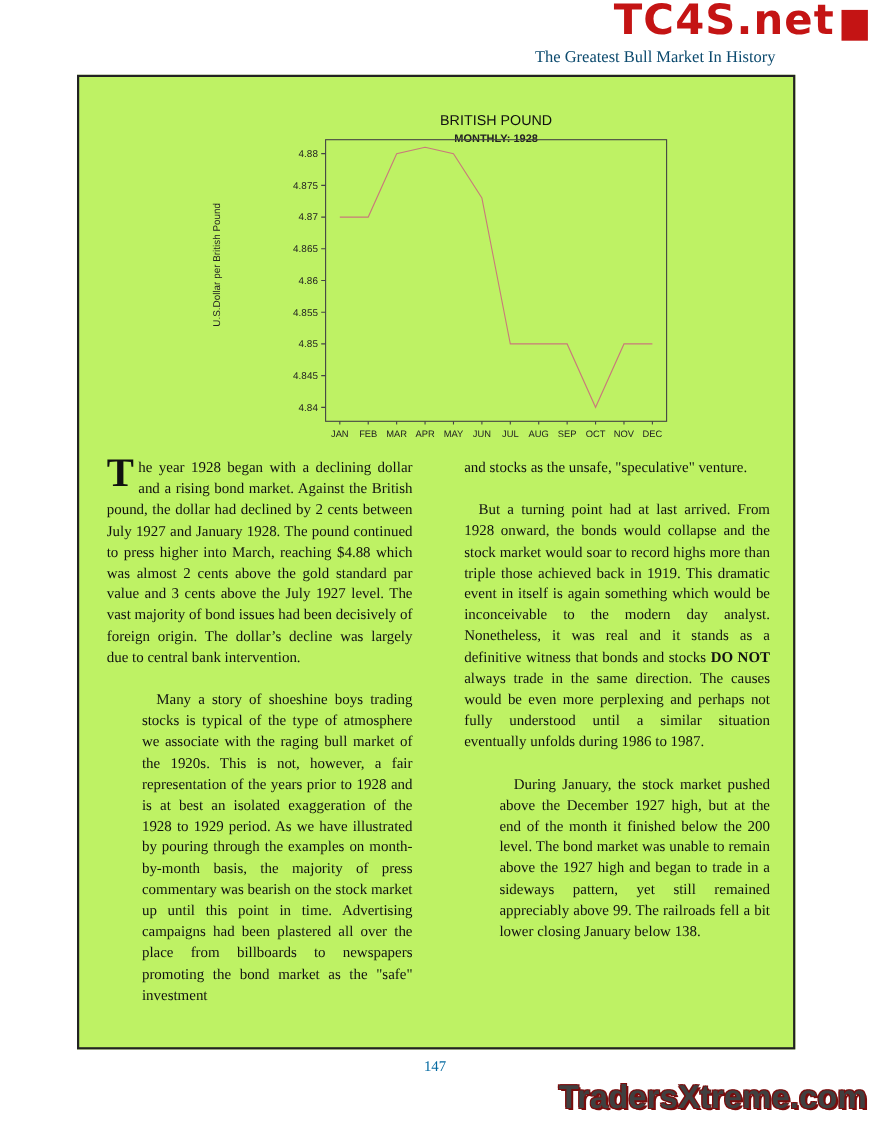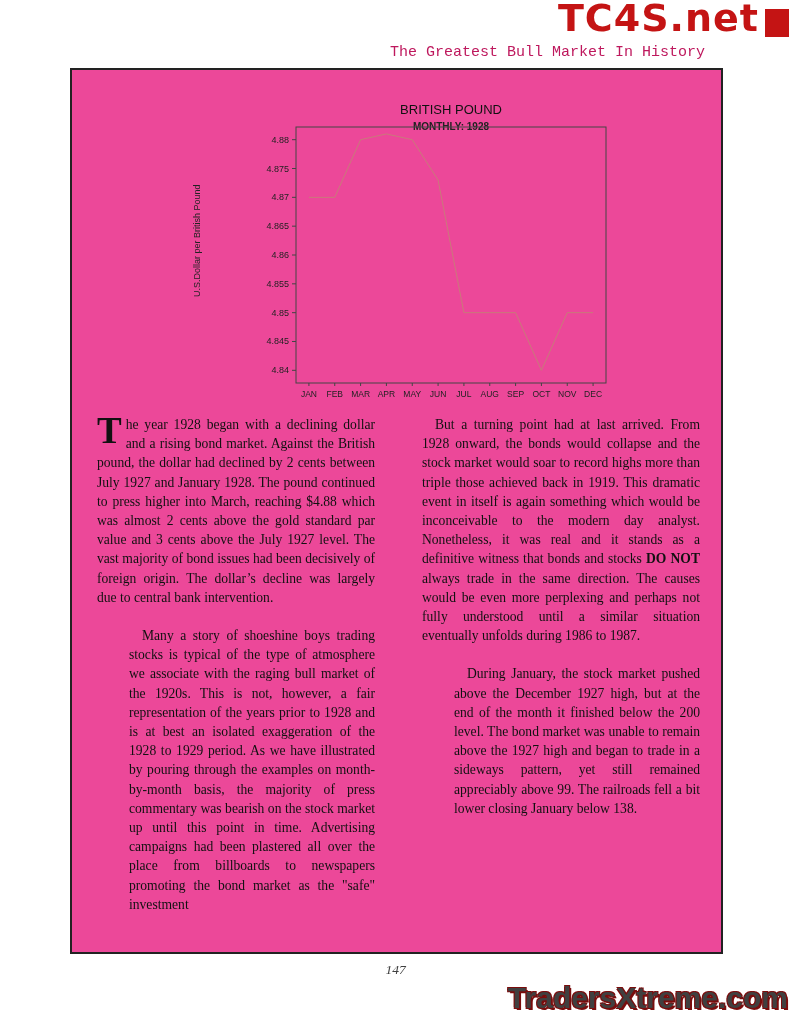--- a/index.html
+++ b/index.html
@@ -19,29 +19,29 @@
     font-family: "DejaVu Sans", sans-serif;
     font-weight: bold; font-size: 38px; letter-spacing: 1px;
     color: #c41414;
   }
   .logo-block {
     position: absolute; top: 9px; right: 2px;
     width: 24px; height: 28px; background: #c41414;
   }
   .tagline {
     position: absolute; top: 44px; right: 86px;
-    font-size: 15px; color: #be185d;
-    font-family: Liberation Mono, monospace;
+    font-size: 15px; color: #0c4a6e;
+    font-family: Liberation Serif, serif;
   }
 
   
   .page {
     position: absolute; left: 70px; top: 68px;
     width: 653px; height: 886px;
-    border: 2px solid #222; background: #ec4899;
+    border: 2px solid #222; background: #bef264;
   }
 
   
   .chart-title {
     position: absolute; left: 224px; top: 32px; width: 310px;
     text-align: center; font-family: "Liberation Sans", sans-serif;
     font-size: 13px; color: #111;
   }
   .chart-subtitle {
     position: absolute; left: 224px; top: 51px; width: 310px;
@@ -85,21 +85,21 @@
     font-family: "DejaVu Serif", serif; font-weight: bold;
     font-size: 29px; letter-spacing: 1px;
     color: #e81f1f;
     text-shadow: -1px -1px 0 #fff, 1px -1px 0 #fff, -1px 1px 0 #fff, 1px 1px 0 #fff;
     z-index: 5;
   }
 
   
   .page-number {
     position: absolute; top: 962px; left: 0; width: 791px;
-    text-align: center; font-size: 13.5px; color: #404040; font-style: italic;
+    text-align: center; font-size: 13.5px; color: #0369a1;
   }
   .footer-site {
     position: absolute; top: 981px; right: 3px;
     font-family: "Liberation Sans", sans-serif; font-weight: bold;
     font-size: 30px; color: #404040;
     text-shadow: -1px -1px 0 #7a0d0d, 1px -1px 0 #7a0d0d,
                  -1px 1px 0 #7a0d0d, 2px 2px 0 #7a0d0d;
   }
 </style>
 </head>
@@ -160,20 +160,21 @@
       <text x="349.0833333333333" y="278" text-anchor="middle" font-size="8.5" fill="#222" font-family="Liberation Sans, sans-serif">DEC</text>
       <polyline points="64.91666666666667,78.34234234234158 90.75,78.34234234234158 116.58333333333333,20.68468468468572 142.41666666666669,14.918918918918088 168.25,20.68468468468572 194.08333333333334,61.0450450450438 219.91666666666666,193.65765765765843 245.75,193.65765765765843 271.58333333333337,193.65765765765843 297.41666666666663,251.31531531531428 323.25,193.65765765765843 349.0833333333333,193.65765765765843" fill="none" stroke="#c97a7a" stroke-width="1"></polyline>
     </svg>
 
   <div class="article">
     <div class="col">
       <p><span class="dropcap">T</span><span>he year 1928 began with a declining dollar and a rising bond market.  Against the British pound, the dollar had declined by 2 cents between July 1927 and January 1928.  The pound continued to press higher into March, reaching $4.88 which was almost 2 cents above the gold standard par value and 3 cents above the July 1927 level.  The vast majority of bond issues had been decisively of foreign origin.  The dollar’s decline was largely due to central bank intervention.</span></p>
       <p class="indent">Many a story of shoeshine boys trading stocks is typical of the type of atmosphere we associate with the raging bull market of the 1920s.  This is not, however, a fair representation of the years prior to 1928 and is at best an isolated exaggeration of the 1928 to 1929 period.  As we have illustrated by pouring through the examples on month-by-month basis, the majority of press commentary was bearish on the stock market up until this point in time.  Advertising campaigns had been plastered all over the place from billboards to newspapers promoting the bond market as the "safe" investment</p>
     </div>
     <div class="col">
+      <p>and stocks as the unsafe, "speculative" venture.</p>
       <p class="indent"><span>But a turning point had at last arrived. From 1928 onward, the bonds would collapse and the stock market would soar to record highs more than triple those achieved back in 1919.  This dramatic event in itself is again something which would be inconceivable to the modern day analyst. Nonetheless, it was real and it stands as a definitive witness that bonds and stocks </span><span class="bold">DO NOT</span><span> always trade in the same direction. The causes would be even more perplexing and perhaps not fully understood until a similar situation eventually unfolds during 1986 to 1987.</span></p>
       <p class="indent">During January, the stock market pushed above the December 1927 high, but at the end of the month it finished below the 200 level.  The bond market was unable to remain above the 1927 high and began to trade in a sideways pattern, yet still remained appreciably above 99.  The railroads fell a bit lower closing January below 138.</p>
     </div>
   </div>
 
 </div>
 
 <div class="page-number">147</div>
 <div class="footer-site">TradersXtreme.com</div>
 

